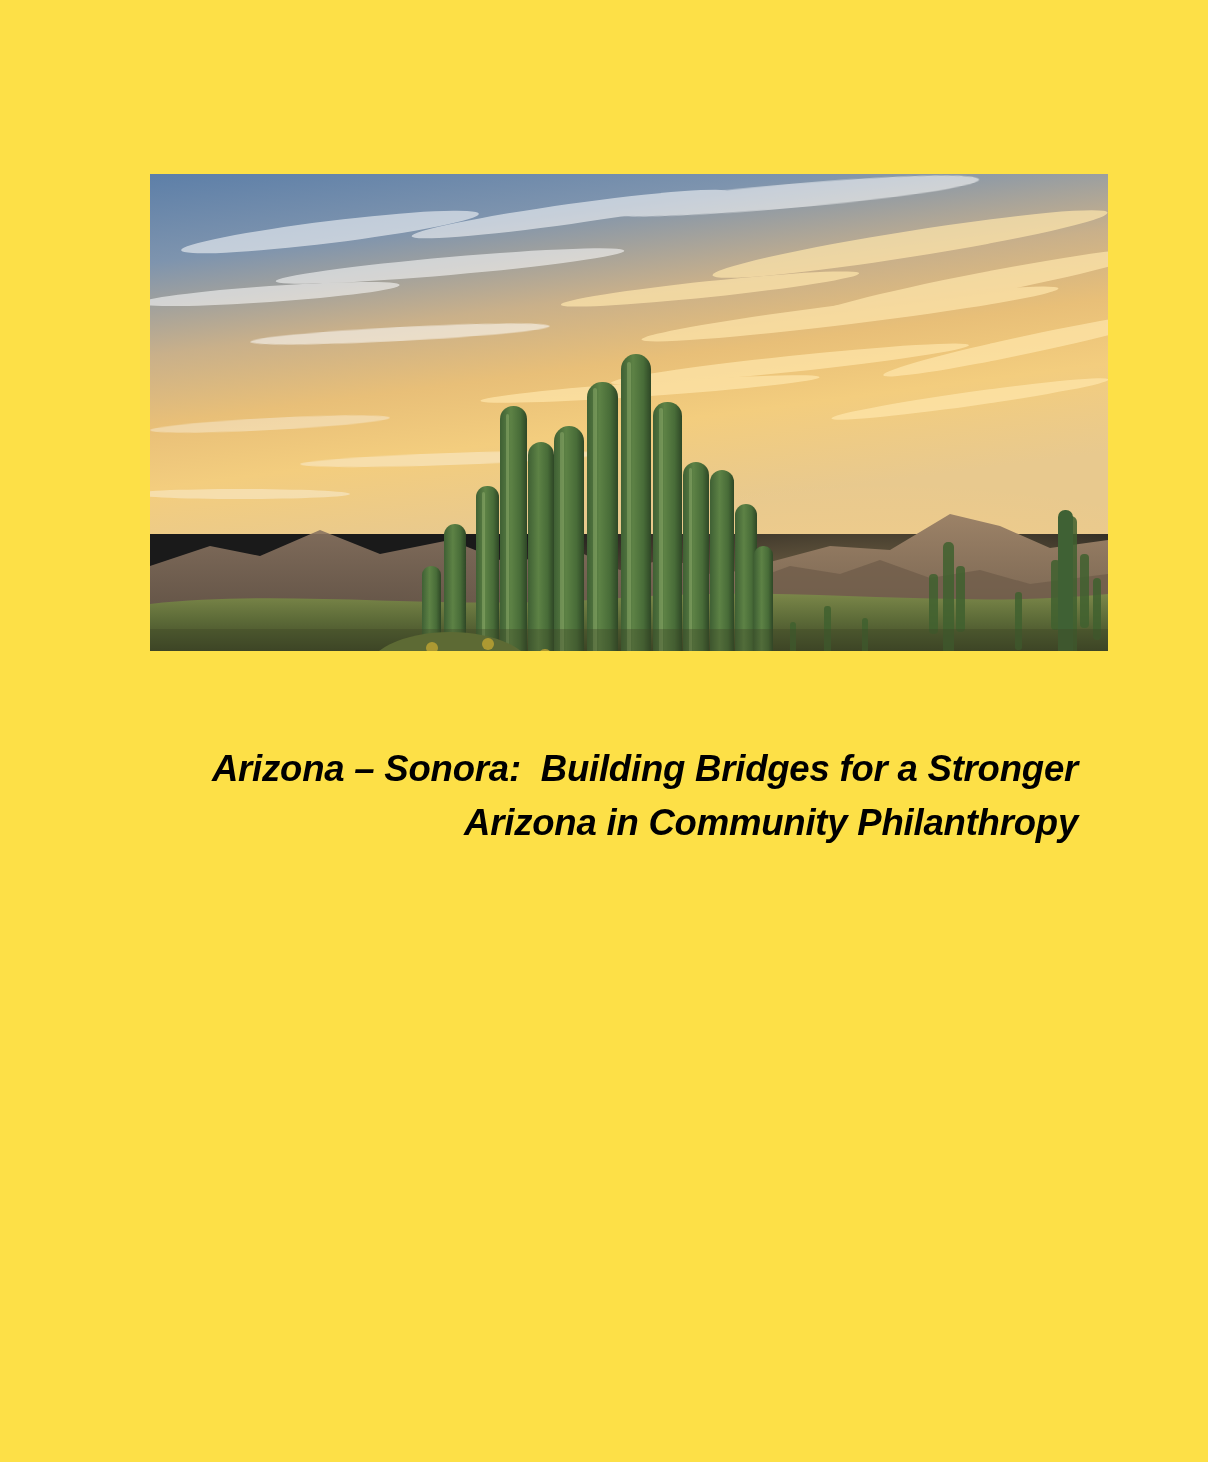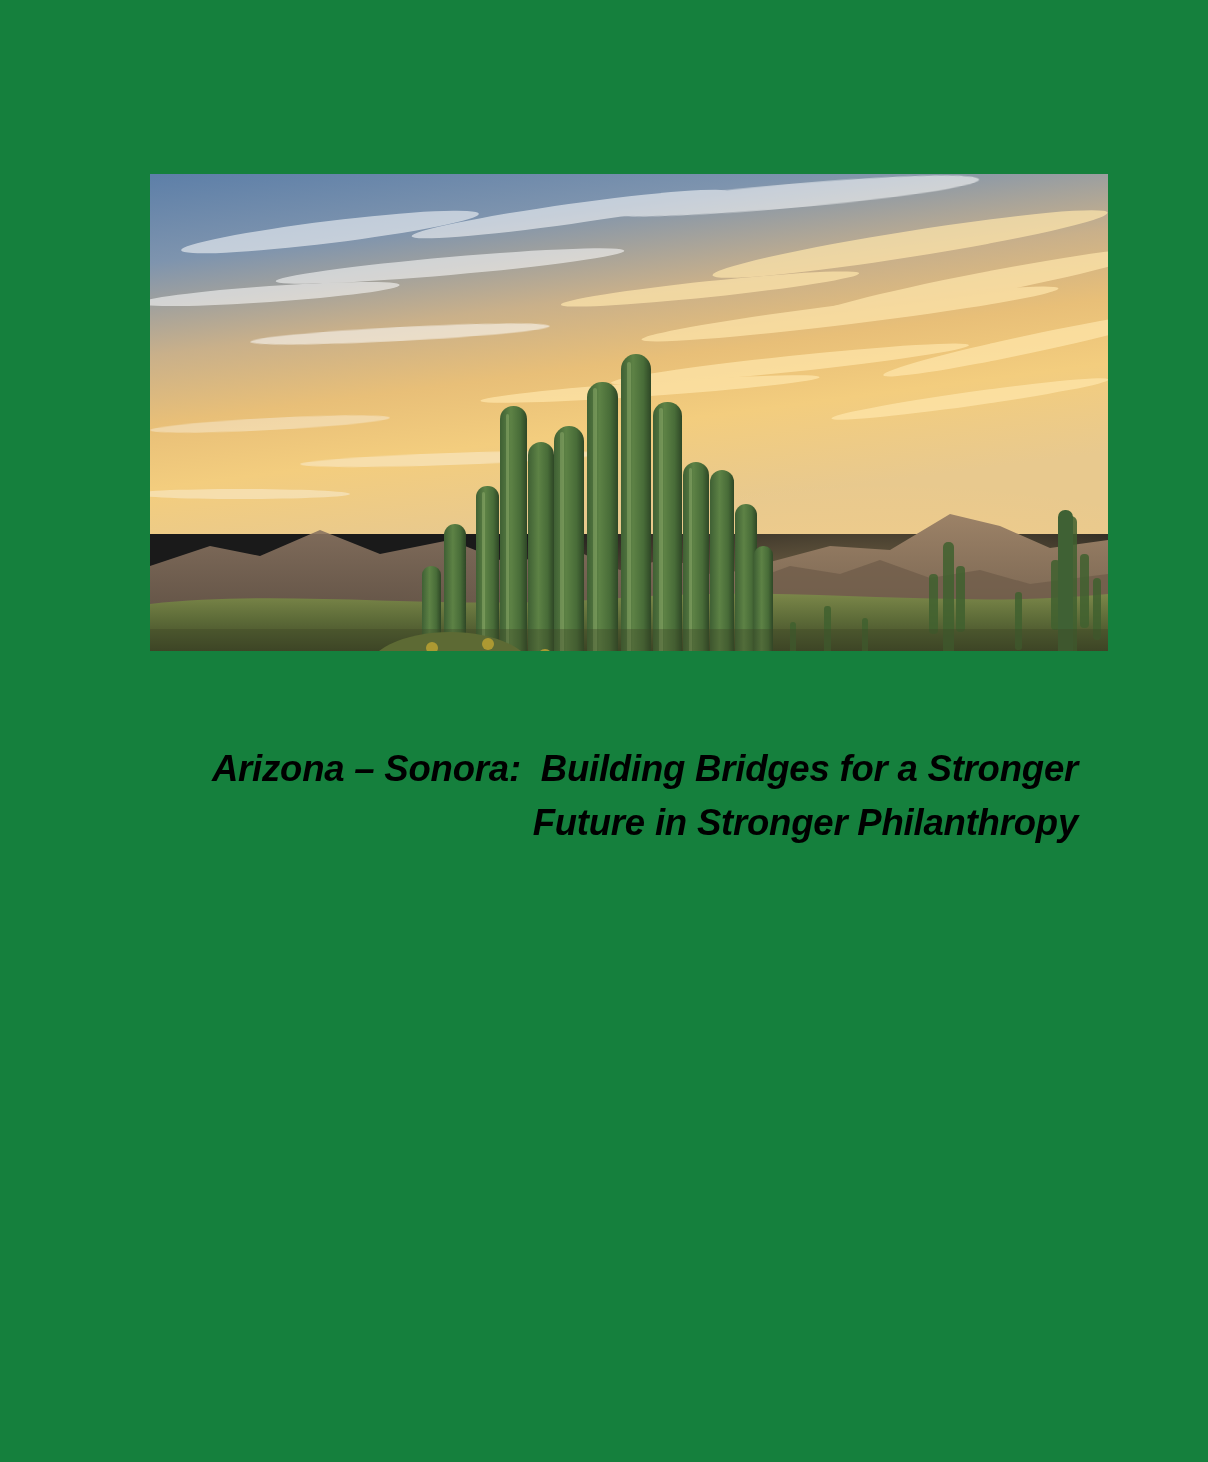--- a/index.html
+++ b/index.html
@@ -12,21 +12,21 @@
     height: 1462px;
     font-family: "Liberation Sans", sans-serif;
     color: #000000;
     position: relative;
     overflow: hidden;
   }
   .page {
     position: relative;
     width: 1208px;
     height: 1462px;
-    background: #15803d;
+    background: #fde047;
   }
 
   
   .hero {
     position: absolute;
     left: 150px;
     top: 174px;
     width: 958px;
     height: 477px;
     overflow: hidden;
@@ -232,21 +232,21 @@
         <path d="M438 544 L486 530 L534 554 L486 564 L448 562 Z"></path>
       </g>
 
       <path d="M0 640 L958 612 L958 477 L0 477 Z" fill="none"></path>
       <rect x="0" y="455" width="958" height="22" fill="#3c4426" opacity="0.35"></rect>
     </svg>
   </div>
 
   <div class="title-block">
     <span class="title-line">Arizona – Sonora:  Building Bridges for a Stronger</span>
-    <span class="title-line">Future in Stronger Philanthropy</span>
+    <span class="title-line">Arizona in Community Philanthropy</span>
   </div>
 
   <div class="logos">
 
     
     
 
     
     
 

